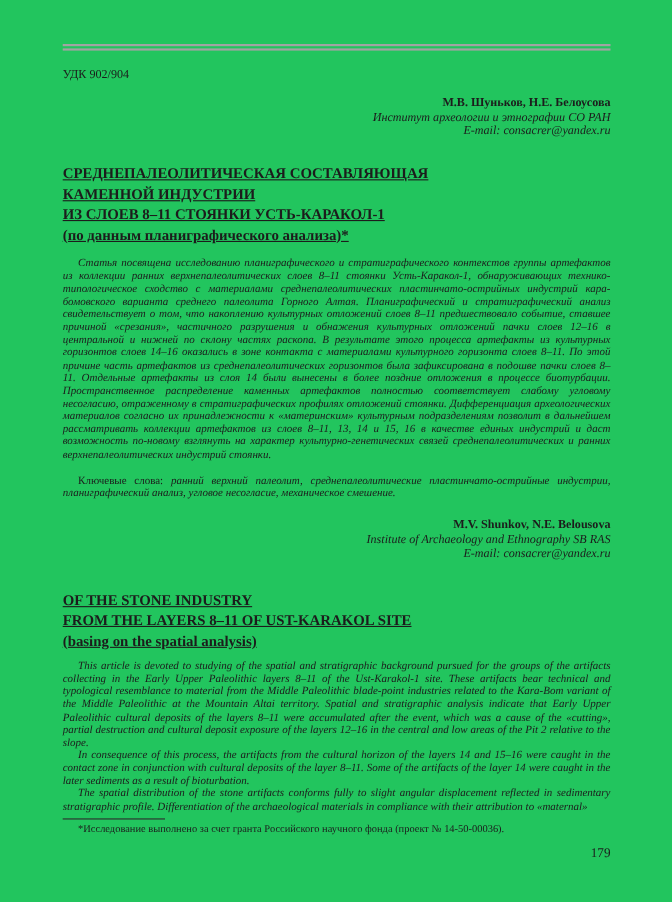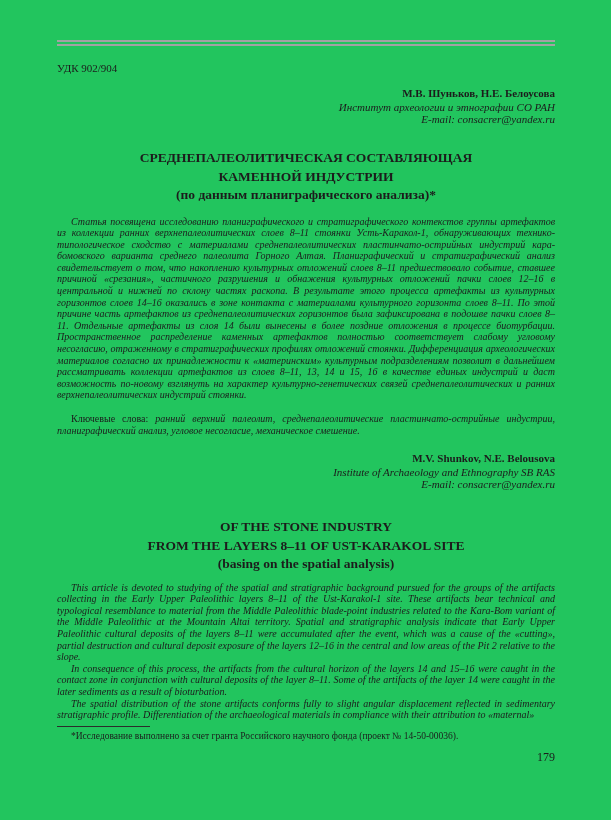--- a/index.html
+++ b/index.html
@@ -45,24 +45,25 @@
     line-height: 15px;
   }
   .byline .affil,
   .byline .email {
     font-style: italic;
     font-size: 11px;
     line-height: 12px;
   }
   .title {
     margin: 0;
-    text-align: center;
+    text-align: left;
     font-weight: bold;
     font-size: 13.5px;
     line-height: 18.5px;
+    text-decoration: underline;
   }
   .title-ru { margin-top: 24px; }
   .title-en { margin-top: 28px; }
   .title span { display: block; }
   .abstract, .keywords, .en-par {
     margin: 0;
     font-style: italic;
     font-size: 10px;
     line-height: 11.6px;
     text-align: justify;
@@ -101,20 +102,21 @@
 
     <div class="byline byline-ru">
       <div class="authors">М.В. Шуньков, Н.Е. Белоусова</div>
       <div class="affil">Институт археологии и этнографии СО РАН</div>
       <div class="email">E-mail: consacrer@yandex.ru</div>
     </div>
 
     <h1 class="title title-ru">
       <span>СРЕДНЕПАЛЕОЛИТИЧЕСКАЯ СОСТАВЛЯЮЩАЯ</span>
       <span>КАМЕННОЙ ИНДУСТРИИ</span>
+      <span>ИЗ СЛОЕВ 8–11 СТОЯНКИ УСТЬ-КАРАКОЛ-1</span>
       <span>(по данным планиграфического анализа)*</span>
     </h1>
 
     <p class="abstract abstract-ru">Статья посвящена исследованию планиграфического и стратиграфического контекстов группы артефактов из коллекции ранних верхнепалеолитических слоев 8–11 стоянки Усть-Каракол-1, обнаруживающих технико-типологическое сходство с материалами среднепалеолитических пластинчато-острийных индустрий кара-бомовского варианта среднего палеолита Горного Алтая. Планиграфический и стратиграфический анализ свидетельствует о том, что накоплению культурных отложений слоев 8–11 предшествовало событие, ставшее причиной «срезания», частичного разрушения и обнажения культурных отложений пачки слоев 12–16 в центральной и нижней по склону частях раскопа. В результате этого процесса артефакты из культурных горизонтов слоев 14–16 оказались в зоне контакта с материалами культурного горизонта слоев 8–11. По этой причине часть артефактов из среднепалеолитических горизонтов была зафиксирована в подошве пачки слоев 8–11. Отдельные артефакты из слоя 14 были вынесены в более поздние отложения в процессе биотурбации. Пространственное распределение каменных артефактов полностью соответствует слабому угловому несогласию, отраженному в стратиграфических профилях отложений стоянки. Дифференциация археологических материалов согласно их принадлежности к «материнским» культурным подразделениям позволит в дальнейшем рассматривать коллекции артефактов из слоев 8–11, 13, 14 и 15, 16 в качестве единых индустрий и даст возможность по-новому взглянуть на характер культурно-генетических связей среднепалеолитических и ранних верхнепалеолитических индустрий стоянки.</p>
 
     <p class="keywords">
       <span class="kw-label">Ключевые слова:</span>
       <span class="kw-text">ранний верхний палеолит, среднепалеолитические пластинчато-острийные индустрии, планиграфический анализ, угловое несогласие, механическое смешение.</span>
     </p>
 

